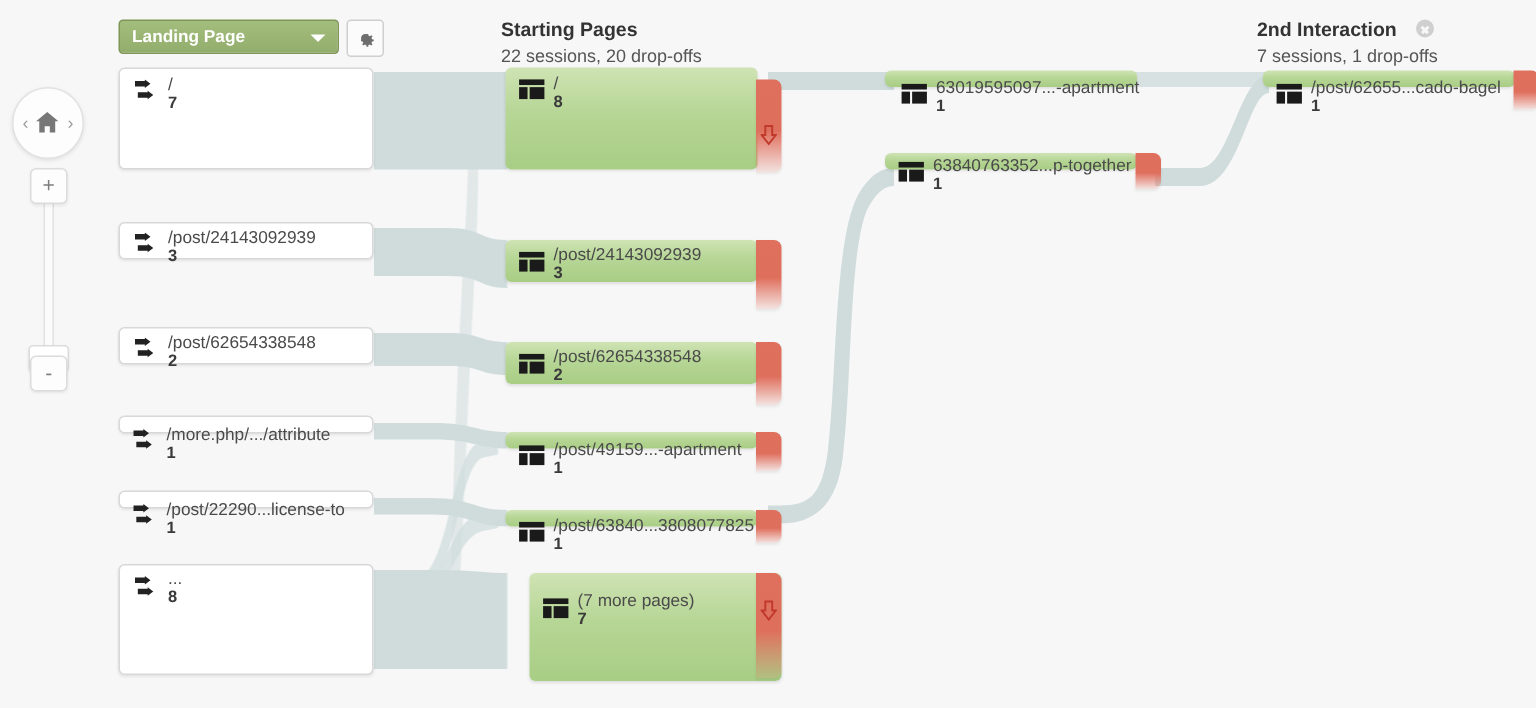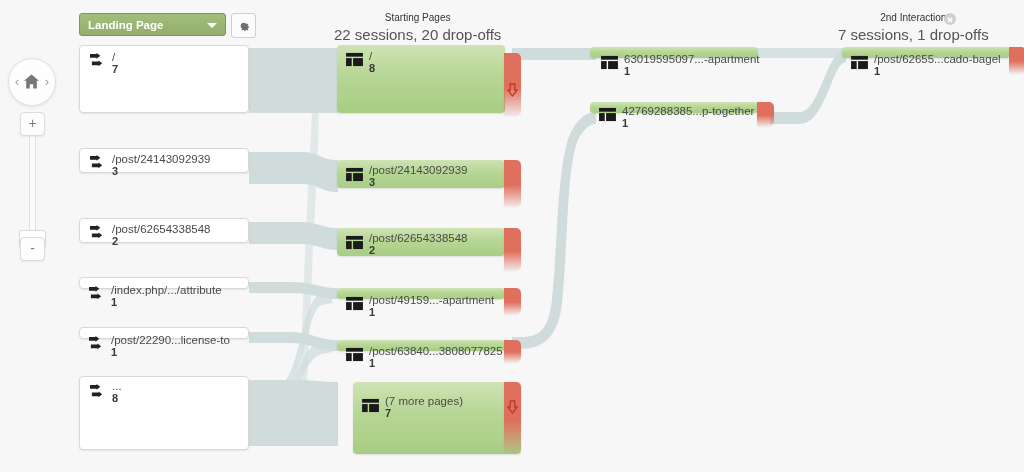--- a/index.html
+++ b/index.html
@@ -48,28 +48,27 @@
     background: #fbfbfb;
     border: 1px solid #cfcfcf;
     border-radius: 3px;
     cursor: pointer;
   }
   .gear-btn svg { position:absolute; left:4px; top:4px; }
 
   
   .col-head { position: absolute; }
   .col-head .ch-title {
-    font-size: 10px;
-    font-weight: normal;
+    font-size: 13px;
+    font-weight: bold;
     color: #333;
     white-space: nowrap;
-    text-align: center;
   }
   .col-head .ch-sub {
-    font-size: 15px;
+    font-size: 12px;
     color: #555;
     margin-top: 3px;
     white-space: nowrap;
   }
   .ch-close {
     position: absolute;
     top: 1px;
     width: 12px; height: 12px;
     border-radius: 50%;
     background: #cfcfcf;
@@ -291,21 +290,21 @@
     <div class="node-txt" style="top:4px;">/post/62654338548</div>
     <div class="node-cnt" style="top:16px;">2</div>
   </div>
 
   <div class="node node-white" style="left:79px; top:277px; width:170px; height:12px;"></div>
   <div class="node-label-out" style="left:79px; top:284px; width:180px; height:26px;">
     <svg class="node-ico" style="top:2px;" viewBox="0 0 20 16">
       <path fill="#222" d="M2 1h7V0l4 3-4 3V5H2z"></path>
         <path fill="#222" d="M4 9h7V8l4 3-4 3v-1H4z"></path>
     </svg>
-    <div class="node-txt" style="top:0px;">/index.php/.../attribute</div>
+    <div class="node-txt" style="top:0px;">/more.php/.../attribute</div>
     <div class="node-cnt" style="top:12px;">1</div>
   </div>
 
   <div class="node node-white" style="left:79px; top:327px; width:170px; height:12px;"></div>
   <div class="node-label-out" style="left:79px; top:334px; width:180px; height:26px;">
     <svg class="node-ico" style="top:2px;" viewBox="0 0 20 16">
       <path fill="#222" d="M2 1h7V0l4 3-4 3V5H2z"></path>
         <path fill="#222" d="M4 9h7V8l4 3-4 3v-1H4z"></path>
     </svg>
     <div class="node-txt" style="top:0px;">/post/22290...license-to</div>
@@ -408,21 +407,21 @@
     <div class="node-cnt" style="top:12px;">1</div>
   </div>
 
   <div class="node node-green" style="left:590px; top:102px; width:168px; height:11px;"></div>
   <div class="node-label-out" style="left:590px; top:105px; width:190px; height:26px;">
     <svg class="node-ico" style="top:2px;" viewBox="0 0 20 16">
       <rect x="1" y="1" width="18" height="4" fill="#1a1a1a"></rect>
       <rect x="1" y="6.5" width="6" height="8.5" fill="#1a1a1a"></rect>
       <rect x="8.5" y="6.5" width="10.5" height="8.5" fill="#1a1a1a"></rect>
     </svg>
-    <div class="node-txt" style="top:0px;">42769288385...p-together</div>
+    <div class="node-txt" style="top:0px;">63840763352...p-together</div>
     <div class="node-cnt" style="top:12px;">1</div>
   </div>
   <div class="dropbar" style="left:757px; top:102px; height:24px;"></div>
 
   <div class="node node-green" style="left:842px; top:47px; width:168px; height:11px;"></div>
   <div class="node-label-out" style="left:842px; top:53px; width:190px; height:26px;">
     <svg class="node-ico" style="top:2px;" viewBox="0 0 20 16">
       <rect x="1" y="1" width="18" height="4" fill="#1a1a1a"></rect>
       <rect x="1" y="6.5" width="6" height="8.5" fill="#1a1a1a"></rect>
       <rect x="8.5" y="6.5" width="10.5" height="8.5" fill="#1a1a1a"></rect>

